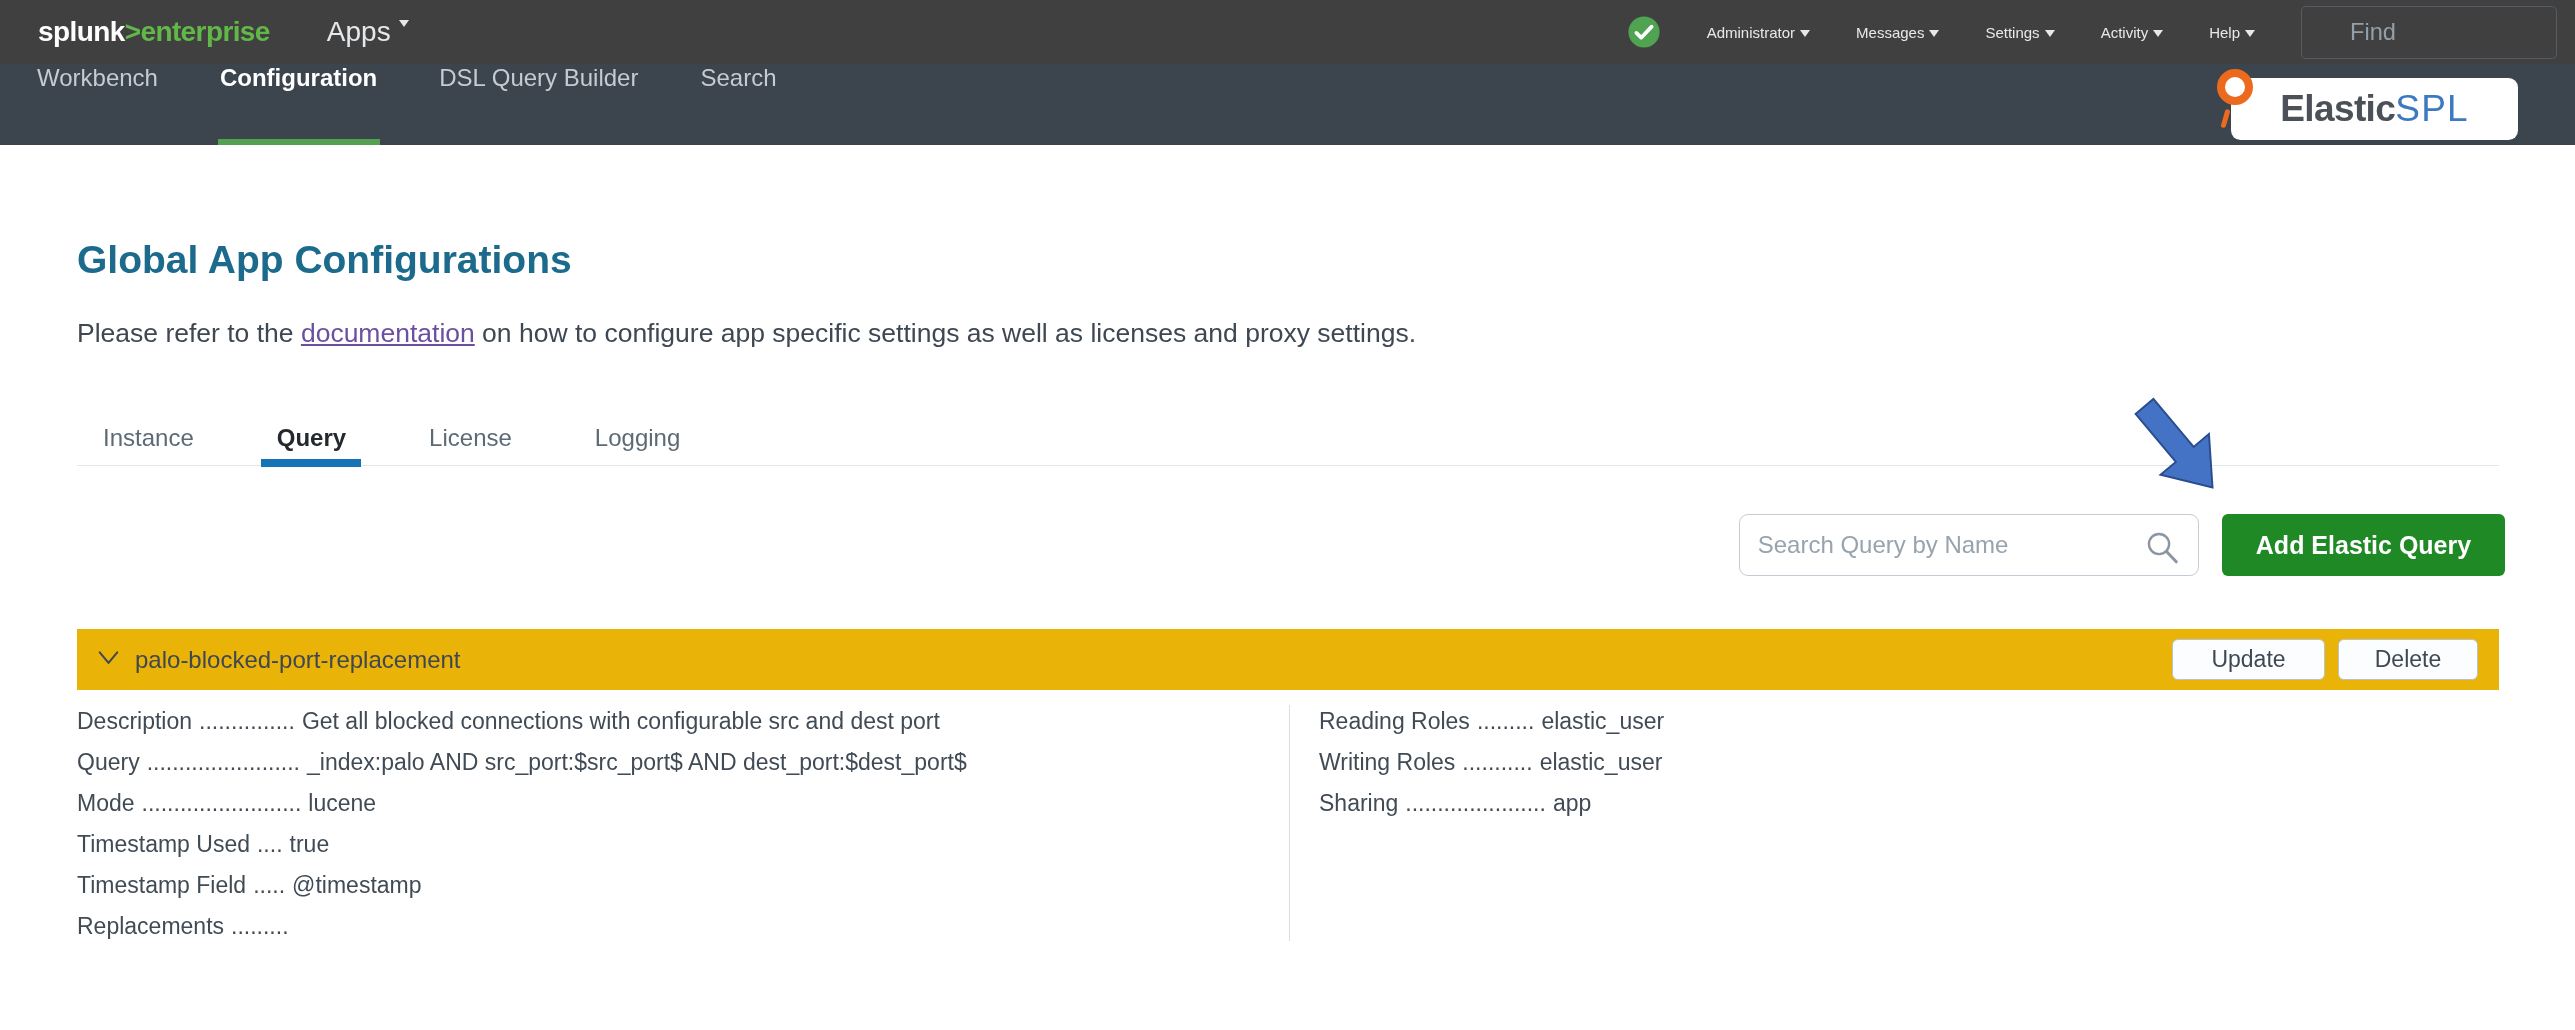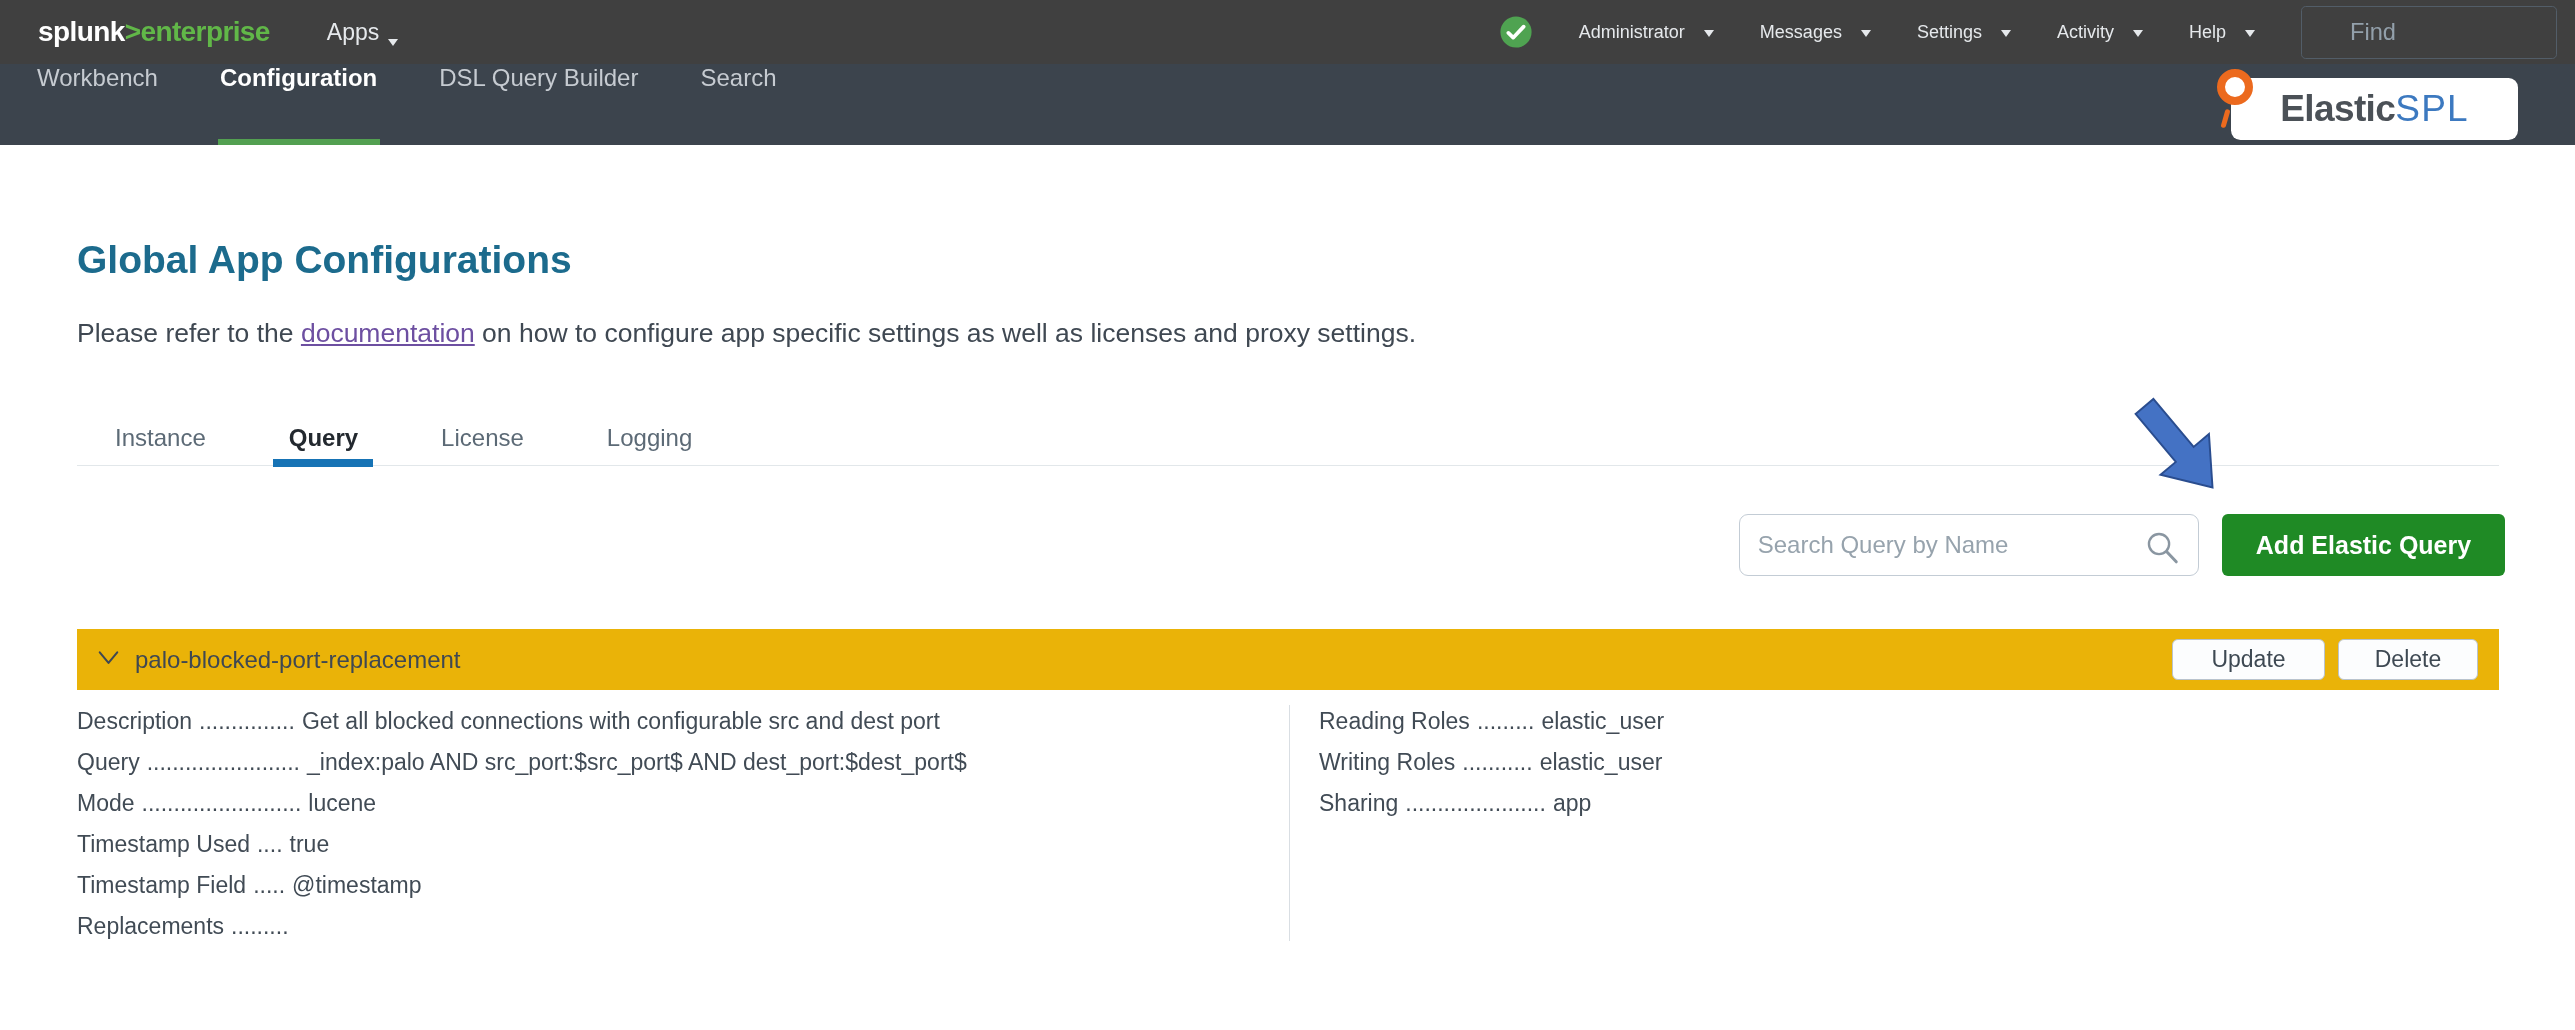--- a/index.html
+++ b/index.html
@@ -6,26 +6,26 @@
   #screen{position:relative;width:2576px;height:1031px;background:#ffffff;overflow:hidden;
           font-family:"Liberation Sans",sans-serif;}
 
   
   .topbar{position:absolute;left:0;top:0;width:2576px;height:64px;background:#404040;
           display:flex;align-items:center;}
   .logo{margin-left:38px;font-size:28px;letter-spacing:-0.6px;white-space:nowrap;}
   .logo .word{color:#ffffff;font-weight:bold;}
   .logo .chev{color:#61b748;font-weight:bold;}
   .logo .prod{color:#61b748;font-weight:600;}
-  .apps{margin-left:57px;font-size:23px;color:#e6e9ec;display:flex;align-items:flex-end;gap:8.3px;cursor:default;}
+  .apps{margin-left:57px;font-size:28px;color:#e6e9ec;display:flex;align-items:flex-start;gap:8.3px;cursor:default;}
   .caret{width:0;height:0;border-left:5.9px solid transparent;border-right:5.9px solid transparent;
          border-top:7px solid #e6e9ec;margin-top:3.5px;}
   .topbar-right{margin-left:auto;display:flex;align-items:center;gap:46px;margin-right:19px;}
   .statusbtn{display:flex;align-items:center;}
-  .menu-item{font-size:18px;color:#e6e9ec;display:flex;align-items:center;gap:19px;white-space:nowrap;}
+  .menu-item{font-size:15px;color:#e6e9ec;display:flex;align-items:center;gap:5px;white-space:nowrap;}
   .find-input{width:256px;height:53px;background:transparent;border:1.2px solid #525d68;border-radius:4.7px;
               color:#93a0ab;font-size:23.6px;padding:0 11.8px 0 48px;box-sizing:border-box;outline:none;
               font-family:"Liberation Sans",sans-serif;}
   .find-input::placeholder{color:#93a0ab;opacity:1;}
 
   
   .navbar{position:absolute;left:0;top:64px;width:2576px;height:81px;background:#3c444d;
           display:flex;align-items:stretch;}
   .nav-item{height:81px;display:flex;font-size:24px;color:#c6cbd1;
             position:relative;white-space:nowrap;}
@@ -43,21 +43,21 @@
               border-radius:2.4px;transform:rotate(16deg);}
 
   
   .page-title{position:absolute;left:77px;top:238px;font-size:39px;font-weight:bold;color:#1c6b8d;}
   .intro{position:absolute;left:77px;top:318px;font-size:26.5px;color:#3f4852;}
   .intro a{color:#6d4fa1;text-decoration:underline;cursor:pointer;}
 
   .tabs{position:absolute;left:77px;top:410px;width:2422px;height:55px;
         border-bottom:1.8px solid #e2e7ea;display:flex;align-items:stretch;}
   .tab{display:flex;align-items:center;font-size:24px;color:#5c6a76;position:relative;white-space:nowrap;}
-  .tab.first{margin-left:38px;justify-content:center;}
+  .tab.first{margin-left:26px;justify-content:center;}
   .tab + .tab{margin-left:83px;}
   .tab.active{color:#23292f;font-weight:bold;}
   .tab-underline{position:absolute;left:-15.3px;right:-15.3px;bottom:-1.8px;height:7.7px;background:#1673b5;}
 
   
   .search-input{position:absolute;left:1739px;top:514px;width:460px;height:62px;box-sizing:border-box;
                 border:1.8px solid #c3ccd5;border-radius:9px;font-size:24px;color:#3f4852;
                 padding:0 71px 0 17.7px;outline:none;font-family:"Liberation Sans",sans-serif;background:#fff;}
   .search-input::placeholder{color:#97a3ad;opacity:1;}
   .search-icon{position:absolute;left:2143px;top:528px;width:38px;height:38px;}

